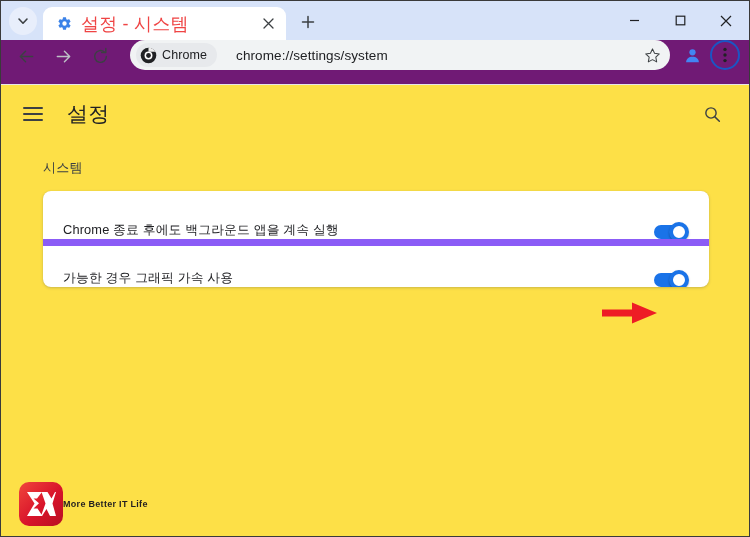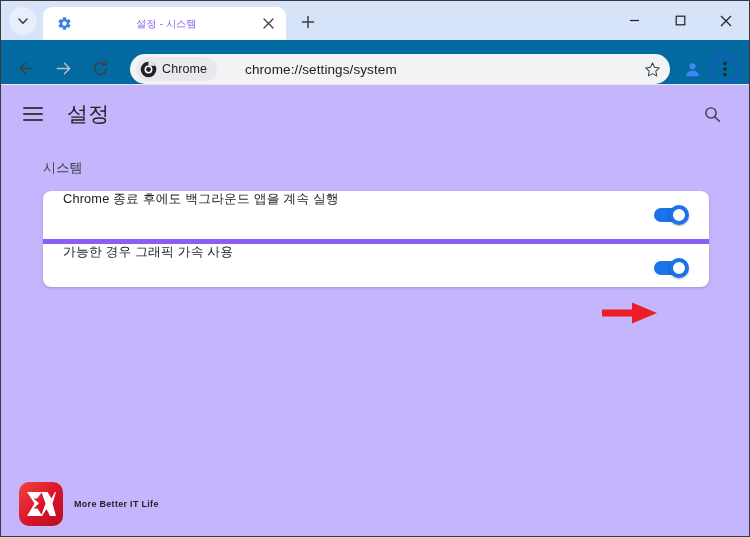--- a/index.html
+++ b/index.html
@@ -48,27 +48,26 @@
     cursor: pointer;
   }
   .tab .favicon {
     width: 16px; height: 16px;
     flex: 0 0 16px;
     display: flex; align-items: center; justify-content: center;
     margin-right: 9px;
   }
   .tab .tab-title {
     flex: 1 1 auto;
-    font-size: 10px;
-    color: #8b5cf6;
+    font-size: 18px;
+    color: #ef4444;
     white-space: nowrap;
     overflow: hidden;
     text-overflow: ellipsis;
     letter-spacing: .2px;
-    text-align: center;
   }
   .tab-close {
     width: 20px; height: 20px;
     flex: 0 0 20px;
     display: flex; align-items: center; justify-content: center;
     border-radius: 50%;
     margin-left: 6px;
     cursor: pointer;
   }
   .new-tab {
@@ -87,23 +86,23 @@
   }
   .win-btn {
     width: 46px; height: 39px;
     display: flex; align-items: center; justify-content: center;
     cursor: pointer;
   }
 
   
   .toolbar {
     height: 45px;
-    background: #0369a1;
-    display: flex;
-    align-items: flex-end;
+    background: #701a75;
+    display: flex;
+    align-items: flex-start;
     padding: 0 9px;
     border-bottom: 1px solid #e7e7e7;
   }
   .nav-btn {
     width: 32px; height: 32px;
     margin-right: 5px;
     border-radius: 50%;
     display: flex; align-items: center; justify-content: center;
     cursor: pointer;
   }
@@ -129,21 +128,21 @@
   }
   .chrome-chip .chip-label {
     font-size: 12.5px;
     color: #202124;
     margin-left: 5px;
     letter-spacing: .1px;
   }
   .omnibox .url {
     font-size: 13.5px;
     color: #202124;
-    margin-left: 28px;
+    margin-left: 19px;
     white-space: nowrap;
     overflow: hidden;
     letter-spacing: .1px;
   }
   .star-btn {
     position: absolute;
     right: 6px; top: 3px;
     width: 24px; height: 24px;
     display: flex; align-items: center; justify-content: center;
     cursor: pointer;
@@ -159,21 +158,21 @@
     border: 2px solid #1a56c4;
     border-radius: 50%;
     display: flex; align-items: center; justify-content: center;
     cursor: pointer;
   }
 
   
   .page {
     position: relative;
     height: 451px;
-    background: #c4b5fd;
+    background: #fde047;
   }
   .settings-header {
     height: 58px;
     display: flex;
     align-items: center;
     padding: 0 22px 0 22px;
   }
   .hamburger {
     width: 24px; height: 24px;
     display: flex; flex-direction: column; justify-content: center;
@@ -210,26 +209,25 @@
   .card {
     margin: 14px 40px 0 42px;
     background: #ffffff;
     border-radius: 8px;
     box-shadow: 0 1px 3px rgba(60,64,67,.24), 0 0 1px rgba(60,64,67,.15);
     overflow: hidden;
   }
   .row {
     height: 48px;
     display: flex;
-    align-items: flex-start;
+    align-items: flex-end;
     padding: 0 21px 0 20px;
     position: relative;
-    flex-direction: column;
-  }
-  .row + .row { border-top: 5px solid #8b5cf6; }
+  }
+  .row + .row { border-top: 7px solid #8b5cf6; }
   .row-label {
     font-size: 12.8px;
     color: #202124;
     letter-spacing: .15px;
   }
   .row-ctrl {
     margin-left: auto;
     display: flex;
     align-items: center;
   }
@@ -273,21 +271,21 @@
     display: flex;
     align-items: center;
   }
   .wm-mark {
     width: 44px; height: 44px;
     border-radius: 10px;
     background: linear-gradient(135deg, #f0463c 0%, #d8132a 55%, #b80f22 100%);
     display: flex; align-items: center; justify-content: center;
     flex: 0 0 44px;
   }
-  .wm-text { margin-left: 11px; }
+  .wm-text { }
   .wm-tagline {
     font-size: 9px;
     font-weight: bold;
     color: #231f20;
     letter-spacing: .3px;
     line-height: 11px;
   }
   .wm-name {
     font-size: 21px;
     font-weight: bold;

